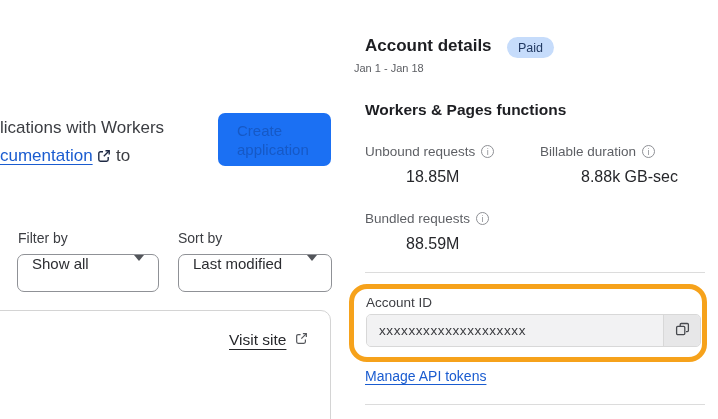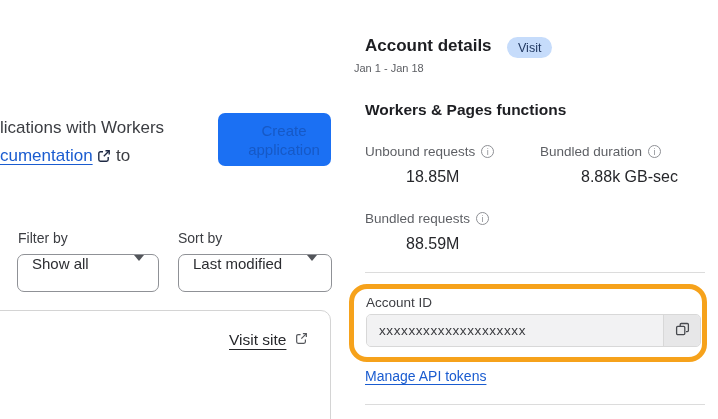--- a/index.html
+++ b/index.html
@@ -15,21 +15,21 @@
     font-size:17px; line-height:28px; color:#3b3d42;
   }
   .intro a, .link-blue {
     color:#1a5cd0; text-decoration:underline; text-underline-offset:3px; cursor:pointer;margin-top:40px;
   }
   .ext-icon { display:inline-block; vertical-align:-2px; }
   .btn-create {
     position:absolute; left:218px; top:113px; width:113px; height:53px;
     background:#1b70f3; border:none; border-radius:7px;
     color:#1659c6; font-size:15px; line-height:19px; font-family:inherit;
-    text-align:center; cursor:pointer;padding-left:19px;
+    text-align:left; cursor:pointer;padding-left:19px;
   }
   .field-label {
     position:absolute; font-size:14px; color:#3b3d42;
   }
   .dropdown {
     position:absolute; top:254px; height:38px;
     border:1px solid #8f9196; border-radius:7px; background:#fff;
     display:flex; justify-content:space-between;
     padding:0 14px; font-size:15px; color:#2c2d31; cursor:pointer;
   }
@@ -138,35 +138,35 @@
     <span>
       <svg width="13" height="13" viewBox="0 0 14 14" fill="none" stroke="#55575c" stroke-width="1.3">
         <path d="M6 2.8H3.4c-.9 0-1.6.7-1.6 1.6v6.2c0 .9.7 1.6 1.6 1.6h6.2c.9 0 1.6-.7 1.6-1.6V8"></path>
         <path d="M8.5 1.8h3.7v3.7"></path>
         <path d="M12 2 6.8 7.2"></path>
       </svg>
     </span>
   </div>
 
   <div class="acct-title">Account details</div>
-  <div class="badge-paid">Visit</div>
+  <div class="badge-paid">Paid</div>
   <div class="date-range">Jan 1 - Jan 18</div>
   <div class="section-title">Workers &amp; Pages functions</div>
 
   <div class="metric" style="left:365px; top:144px;">
     <div class="m-label">
       <span>Unbound requests</span>
       <i class="info-icon">i</i>
     </div>
     <div class="m-value">18.85M</div>
   </div>
 
   <div class="metric" style="left:540px; top:144px;">
     <div class="m-label">
-      <span>Bundled duration</span>
+      <span>Billable duration</span>
       <i class="info-icon">i</i>
     </div>
     <div class="m-value">8.88k GB-sec</div>
   </div>
 
   <div class="metric" style="left:365px; top:211px;">
     <div class="m-label">
       <span>Bundled requests</span>
       <i class="info-icon">i</i>
     </div>

